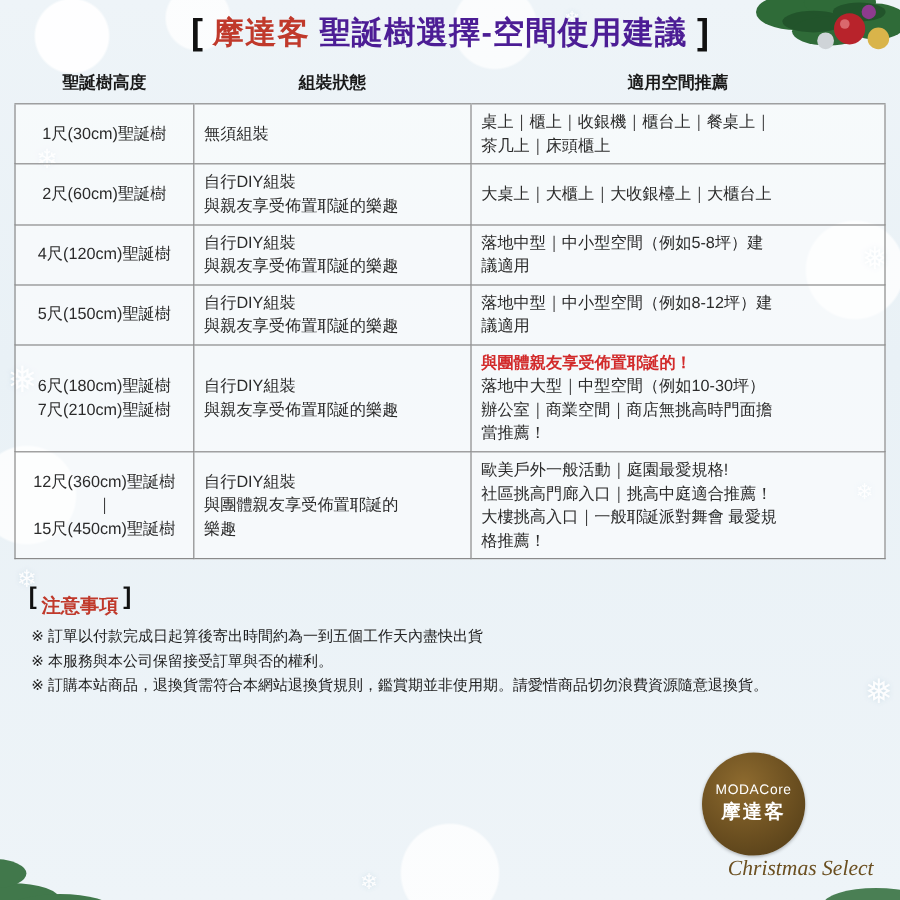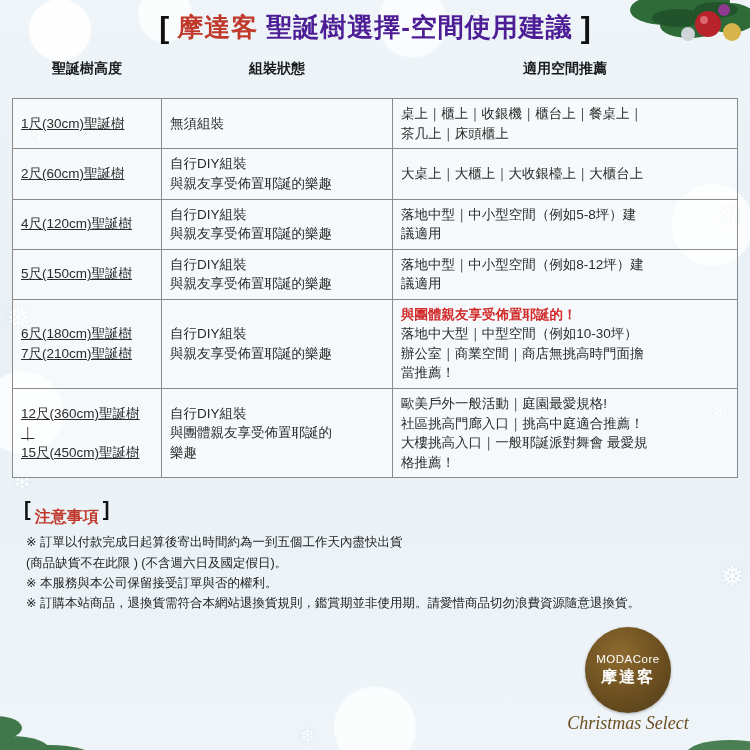--- a/index.html
+++ b/index.html
@@ -66,42 +66,42 @@
     padding:5px 8px;
     font-size:13.5px;
     line-height:1.45;
     vertical-align:middle;
     background:rgba(255,255,255,.55);
   }
   table.spec thead th{
     border-top:none;border-left:none;border-right:none;
     background:transparent;
     font-size:14px;font-weight:bold;color:#1a1a1a;
-    padding-bottom:20px;
-  }
-  td.c-height{width:132px;white-space:pre-line;text-decoration:underline;}
+    padding-bottom:8px;
+  }
+  td.c-height{width:132px;text-align:center;white-space:pre-line;}
   td.c-assembly{width:214px;white-space:pre-line;}
   td.c-space{white-space:pre-line;}
   .hl-red{color:#d22b2b;font-weight:bold;}
 
   
   .notes-head{
     display:flex;align-items:center;gap:4px;
     margin:12px 0 4px 12px;
   }
   .notes-head .bracket{font-size:20px;}
   .notes-title{color:#c0392b;font-size:16px;font-weight:bold;margin-top:17px;}
   .note-line{
     font-size:12.5px;line-height:1.62;margin-left:14px;color:#222;
   }
 
   
   .brand{
     position:absolute;right:22px;bottom:16px;width:200px;
-    text-align:center;z-index:6;
+    text-align:right;z-index:6;
   }
   .brand-badge{
     width:86px;height:86px;border-radius:50%;
     background:radial-gradient(circle at 40% 32%, #8e6b2f 0%, #6b4f20 55%, #4e3a16 100%);
     margin:0 auto;display:flex;flex-direction:column;
     align-items:center;justify-content:center;color:#fff;
     box-shadow:0 1px 3px rgba(0,0,0,.3);
   }
   .brand-en{font-size:11.5px;letter-spacing:.5px;}
   .brand-zh{font-size:16px;font-weight:bold;letter-spacing:2px;margin-top:2px;}
@@ -226,21 +226,20 @@
       </tbody>
   </table>
 
   <div class="notes-head">
     <span class="bracket">[</span>
     <span class="notes-title">注意事項</span>
     <span class="bracket">]</span>
   </div>
   <div id="notes-body">
       <div class="note-line">※ 訂單以付款完成日起算後寄出時間約為一到五個工作天內盡快出貨</div>
-      <div class="note-line">   (商品缺貨不在此限 ) (不含週六日及國定假日)。</div>
       <div class="note-line">※ 本服務與本公司保留接受訂單與否的權利。</div>
       <div class="note-line">※ 訂購本站商品，退換貨需符合本網站退換貨規則，鑑賞期並非使用期。請愛惜商品切勿浪費資源隨意退換貨。</div>
     </div>
 
 </div>
 
 <div class="brand">
   <div class="brand-badge">
     <span class="brand-en">MODACore</span>
     <span class="brand-zh">摩達客</span>

